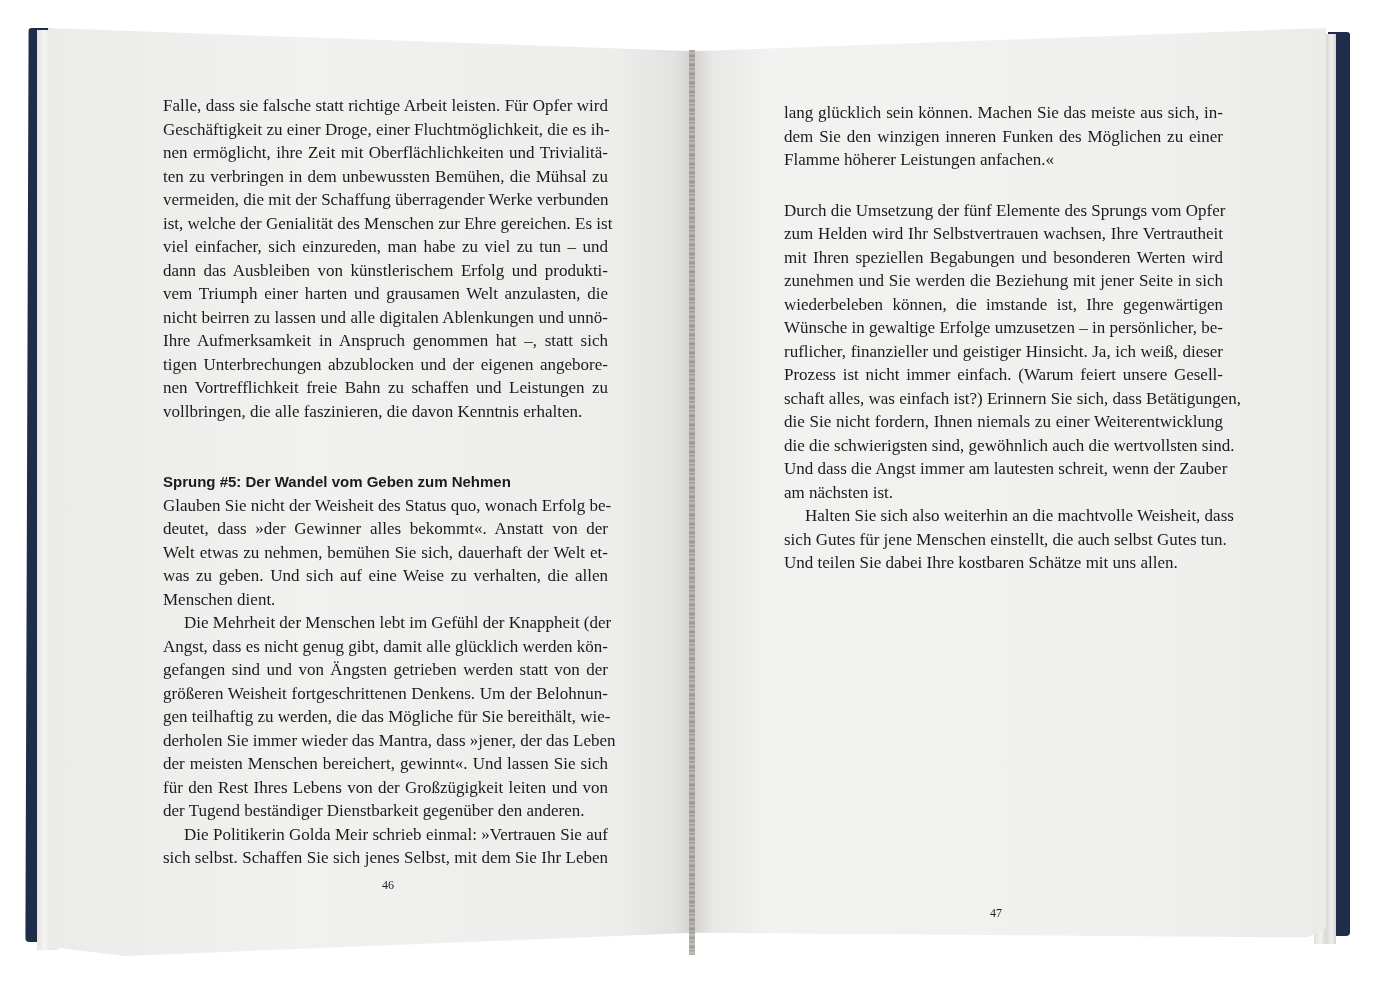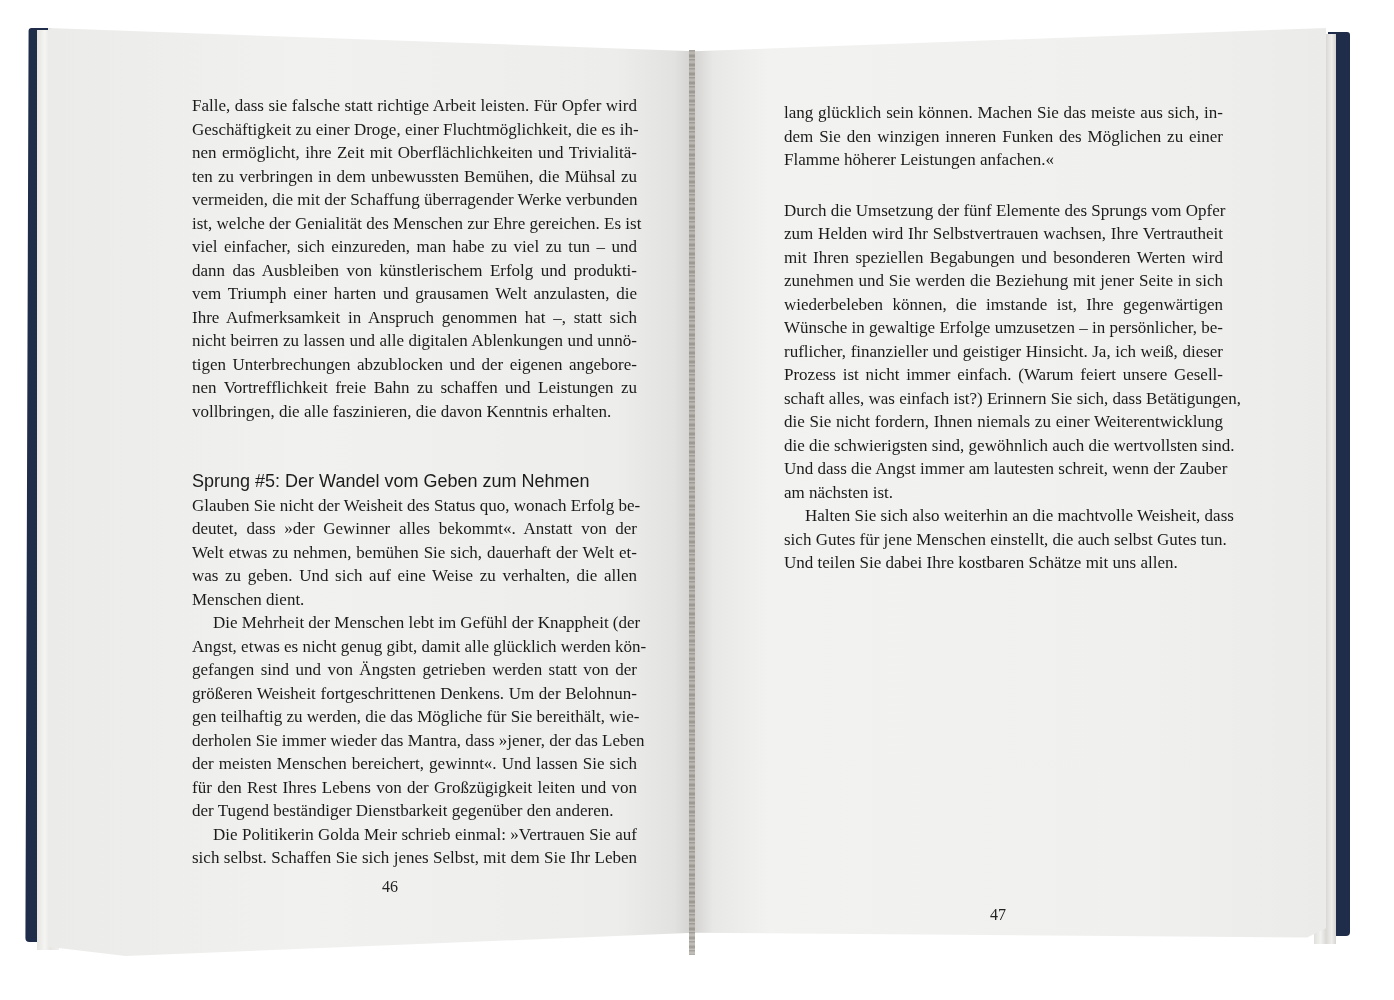--- a/index.html
+++ b/index.html
@@ -87,21 +87,20 @@
       position: absolute;
       color: #1b1b1b;
       font-size: 17px;
       line-height: 23.5px;
       text-align: justify;
     }
     .text-left {
       left: 163px;
       top: 94px;
       width: 445px;
-      margin-left: 29px;
     }
     .text-right {
       left: 784px;
       top: 101px;
       width: 439px;
     }
     .line {
       display: block;
       text-align: justify;
       text-align-last: justify;
@@ -114,31 +113,31 @@
     .line.indent {
       padding-left: 21px;
     }
     .gap {
       display: block;
       height: 27px;
     }
     .heading {
       display: block;
       font-family: "Liberation Sans", "DejaVu Sans", sans-serif;
-      font-weight: normal;
-      font-size: 18px;
+      font-weight: bold;
+      font-size: 15px;
       height: 23.5px;
       line-height: 23.5px;
       color: #1b1b1b;
       margin-top: 20px;
       text-align-last: left;
     }
     .page-number {
       position: absolute;
-      font-size: 16px;
+      font-size: 12px;
       color: #222;
     }
     .pn-left { left: 382px; top: 878px; }
     .pn-right { left: 990px; top: 870px; margin-top: 36px; }
   </style>
 </head>
 <body>
 
 <div class="stage">
   <div class="cover-left"></div>
@@ -154,38 +153,38 @@
     <div>
       <span class="line">Falle, dass sie falsche statt richtige Arbeit leisten. Für Opfer wird</span>
       <span class="line">Geschäftigkeit zu einer Droge, einer Fluchtmöglichkeit, die es ih-</span>
       <span class="line">nen ermöglicht, ihre Zeit mit Oberflächlichkeiten und Trivialitä-</span>
       <span class="line">ten zu verbringen in dem unbewussten Bemühen, die Mühsal zu</span>
       <span class="line">vermeiden, die mit der Schaffung überragender Werke verbunden</span>
       <span class="line">ist, welche der Genialität des Menschen zur Ehre gereichen. Es ist</span>
       <span class="line">viel einfacher, sich einzureden, man habe zu viel zu tun – und</span>
       <span class="line">dann das Ausbleiben von künstlerischem Erfolg und produkti-</span>
       <span class="line">vem Triumph einer harten und grausamen Welt anzulasten, die</span>
+      <span class="line">nicht beirren zu lassen und alle digitalen Ablenkungen und unnö-</span>
       <span class="line">Ihre Aufmerksamkeit in Anspruch genommen hat –, statt sich</span>
-      <span class="line">nicht beirren zu lassen und alle digitalen Ablenkungen und unnö-</span>
       <span class="line">tigen Unterbrechungen abzublocken und der eigenen angebore-</span>
       <span class="line">nen Vortrefflichkeit freie Bahn zu schaffen und Leistungen zu</span>
       <span class="line last">vollbringen, die alle faszinieren, die davon Kenntnis erhalten.</span>
     </div>
     <span class="gap"></span>
     <span class="heading">Sprung #5: Der Wandel vom Geben zum Nehmen</span>
     <div>
       <span class="line">Glauben Sie nicht der Weisheit des Status quo, wonach Erfolg be-</span>
       <span class="line">deutet, dass »der Gewinner alles bekommt«. Anstatt von der</span>
       <span class="line">Welt etwas zu nehmen, bemühen Sie sich, dauerhaft der Welt et-</span>
       <span class="line">was zu geben. Und sich auf eine Weise zu verhalten, die allen</span>
       <span class="line last">Menschen dient.</span>
     </div>
     <div>
       <span class="line indent">Die Mehrheit der Menschen lebt im Gefühl der Knappheit (der</span>
-      <span class="line">Angst, etwas es nicht genug gibt, damit alle glücklich werden kön-</span>
+      <span class="line">Angst, dass es nicht genug gibt, damit alle glücklich werden kön-</span>
       <span class="line">gefangen sind und von Ängsten getrieben werden statt von der</span>
       <span class="line">größeren Weisheit fortgeschrittenen Denkens. Um der Belohnun-</span>
       <span class="line">gen teilhaftig zu werden, die das Mögliche für Sie bereithält, wie-</span>
       <span class="line">derholen Sie immer wieder das Mantra, dass »jener, der das Leben</span>
       <span class="line">der meisten Menschen bereichert, gewinnt«. Und lassen Sie sich</span>
       <span class="line">für den Rest Ihres Lebens von der Großzügigkeit leiten und von</span>
       <span class="line last">der Tugend beständiger Dienstbarkeit gegenüber den anderen.</span>
     </div>
     <div>
       <span class="line indent">Die Politikerin Golda Meir schrieb einmal: »Vertrauen Sie auf</span>

